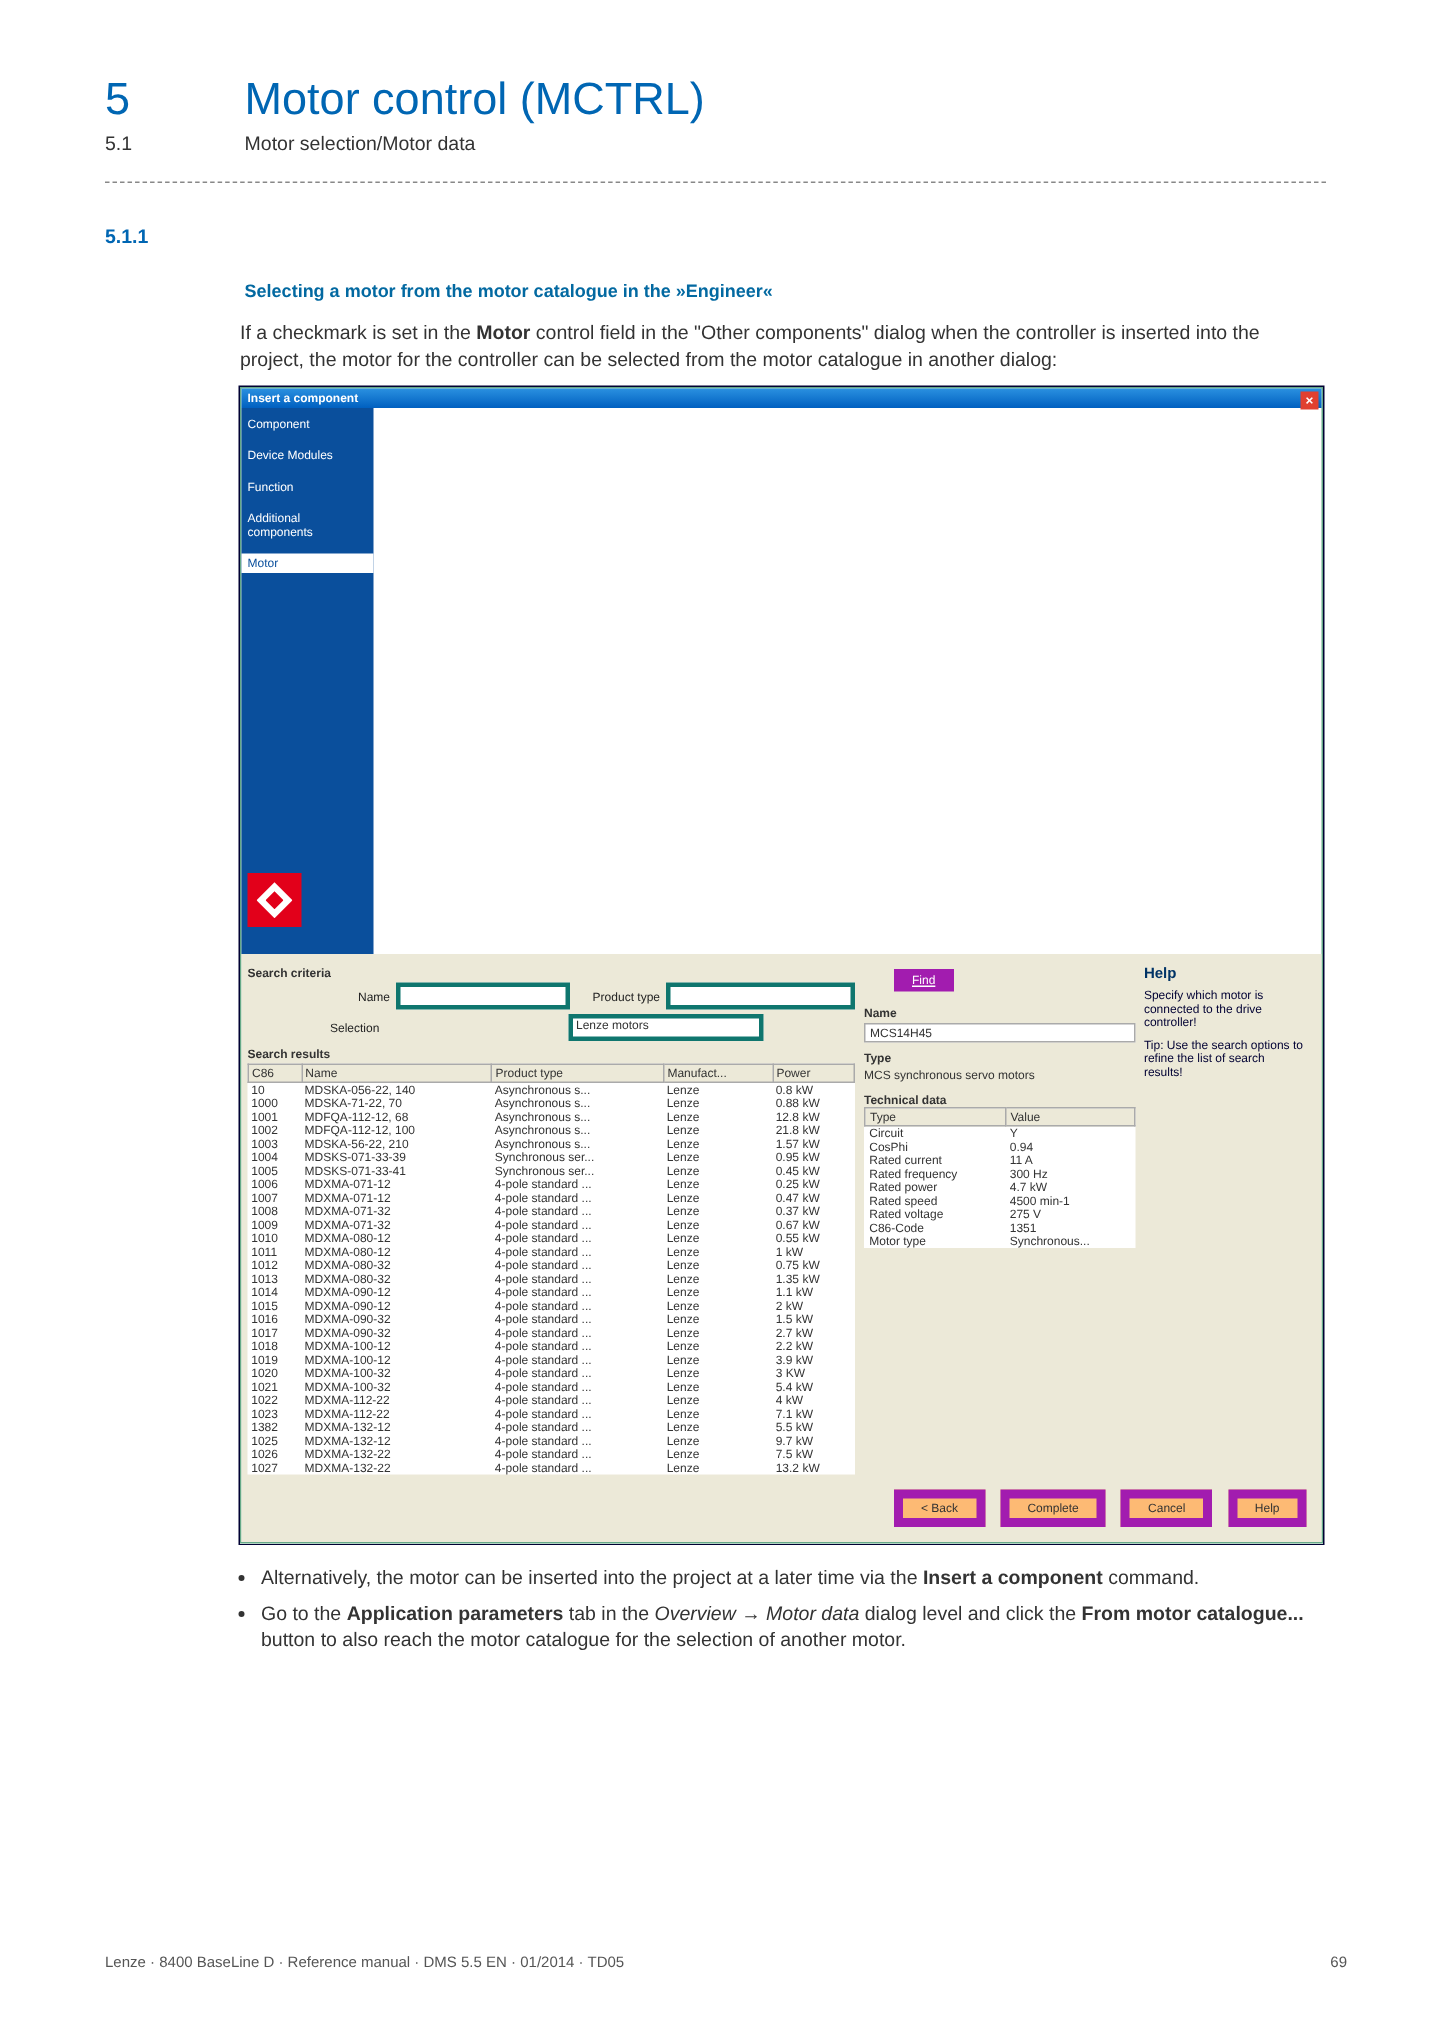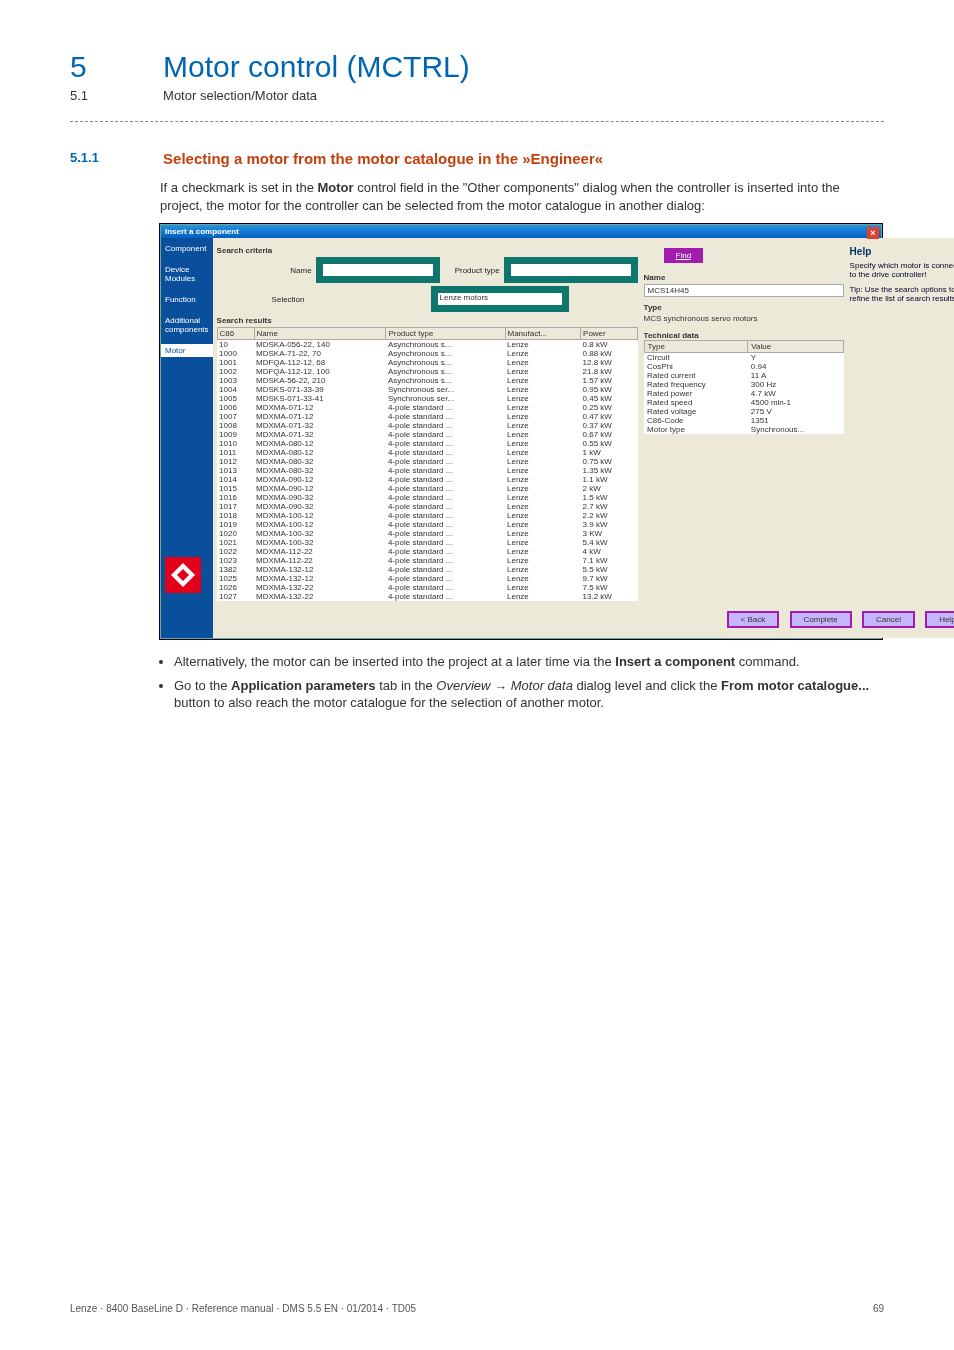--- a/index.html
+++ b/index.html
@@ -3,58 +3,58 @@
 <meta charset="utf-8">
 <style>
   body { margin: 0; padding: 0; font-family: Arial, sans-serif; color: #333; font-size: 11px; background: #fff; }
   .page { width: 954px; height: 1350px; margin: 0 auto; padding: 50px 70px 0 70px; box-sizing: border-box; position: relative; }
   .ch-num { color: #0066b3; font-size: 30px; font-weight: 400; display: inline-block; width: 90px; vertical-align: baseline; }
   .ch-title { color: #0066b3; font-size: 30px; font-weight: 400; display: inline-block; }
   .sec-num { font-size: 13px; display: inline-block; width: 90px; }
   .sec-title { font-size: 13px; display: inline-block; }
   .rule { margin: 18px 0 28px 0; border-top: 1px dashed #888; height: 0; }
   .h511-num { color: #0066b3; font-size: 13px; font-weight: bold; display: inline-block; width: 90px; vertical-align: top; }
-  .h511-title { color: #c2410c; font-size: 15px; font-weight: bold; display: inline-block; }
+  .h511-title { color: #0369a1; font-size: 12px; font-weight: bold; display: inline-block; margin-top: 37px; }
   .body-text { margin: 12px 0 10px 90px; font-size: 13px; line-height: 1.35; }
   .dialog-wrap { margin-left: 90px; }
   .dialog { width: 720px; border: 1px solid #6a8; box-shadow: 0 0 0 1px #003; font-size: 8px; }
   .dlg-title { background: linear-gradient(#2a90e0,#0060c0); color: #fff; padding: 2px 4px; font-weight: bold; position: relative; }
   .dlg-close { position: absolute; right: 2px; top: 2px; width: 12px; height: 12px; background: #e04030; color: #fff; text-align: center; line-height: 12px; font-size: 9px; }
-  .dlg-body { display: flex; }
+  .dlg-body { display: flex; flex-direction: column; }
   .dlg-side { width: 80px; background: #0a4f9c; color: #fff; padding: 6px 4px; }
   .dlg-side div { margin-bottom: 12px; }
   .dlg-side .sel { background: #fff; color: #0a4f9c; margin: -2px -4px 12px -4px; padding: 2px 4px; }
   .logo-wrap { margin-top: 200px; }
   .logo { width: 36px; height: 36px; background: #e2001a; position: relative; }
   .logo::before { content: ""; position: absolute; left: 6px; top: 6px; width: 24px; height: 24px; background: #fff; clip-path: polygon(50% 0,100% 50%,50% 100%,0 50%); }
   .logo::after { content: ""; position: absolute; left: 12px; top: 12px; width: 12px; height: 12px; background: #e2001a; clip-path: polygon(50% 0,100% 50%,50% 100%,0 50%); }
   .dlg-main { flex: 1; background: #ece9d8; padding: 4px; }
   .search-row { display: flex; align-items: center; margin-bottom: 3px; }
   .search-row label { width: 95px; text-align: right; padding-right: 4px; color: #222; }
-  .search-row .field { background: #fff; border: 7px solid #0f766e; height: 12px; }
+  .search-row .field { background: #fff; border: 3px solid #0f766e; height: 12px; }
   .results-head { font-weight: bold; margin: 4px 0 2px 0; }
   .dlg-mainrow { display: flex; }
   .dlg-mainrow > .left { flex: 1; }
   .dlg-mainrow > .right { width: 200px; padding-left: 6px; }
   .find-btn { background: #a21caf; color: #fff; padding: 3px 12px; display: inline-block; margin: 6px 0 10px 20px; text-decoration: underline; }
   .res-table { width: 100%; border-collapse: collapse; background: #fff; }
   .res-table th { background: #ece9d8; border: 1px solid #aaa; padding: 1px 2px; text-align: left; font-weight: normal; }
   .res-table td { padding: 0 2px; white-space: nowrap; }
   .tech { margin-top: 8px; }
   .tech table { width: 100%; background: #fff; border-collapse: collapse; }
   .tech th { background: #ece9d8; border: 1px solid #aaa; padding: 1px 3px; text-align: left; font-weight: normal; }
   .tech td { padding: 0 3px; }
   .help-box { width: 120px; padding: 4px 6px; font-size: 8px; color: #003; }
   .help-box b { color: #036; font-size: 10px; }
-  .btn { background: #c4b5fd; border: 2px solid #a21caf; padding: 2px 12px; display: inline-block; }
+  .btn { background: #fdba74; border: 6px solid #a21caf; padding: 2px 12px; display: inline-block; }
   .btn-row { text-align: right; padding: 10px 6px 6px 0; }
   .btn-row .btn { margin-left: 8px; }
   ul.notes { margin: 14px 0 0 90px; padding-left: 14px; font-size: 13px; line-height: 1.35; }
   ul.notes li { margin-bottom: 6px; }
-  .footer { position: absolute; bottom: 36px; left: 70px; right: 70px; display: flex; justify-content: space-between; font-size: 10px; color: #555; }
+  .footer { position: absolute; bottom: 36px; left: 70px; right: 56px; display: flex; justify-content: space-between; font-size: 10px; color: #555; }
 </style>
 </head>
 <body>
 
 <div class="page">
   <div>
     <span class="ch-num">5</span>
     <span class="ch-title">Motor control (MCTRL)</span>
   </div>
   <div style="margin-top:4px;">

